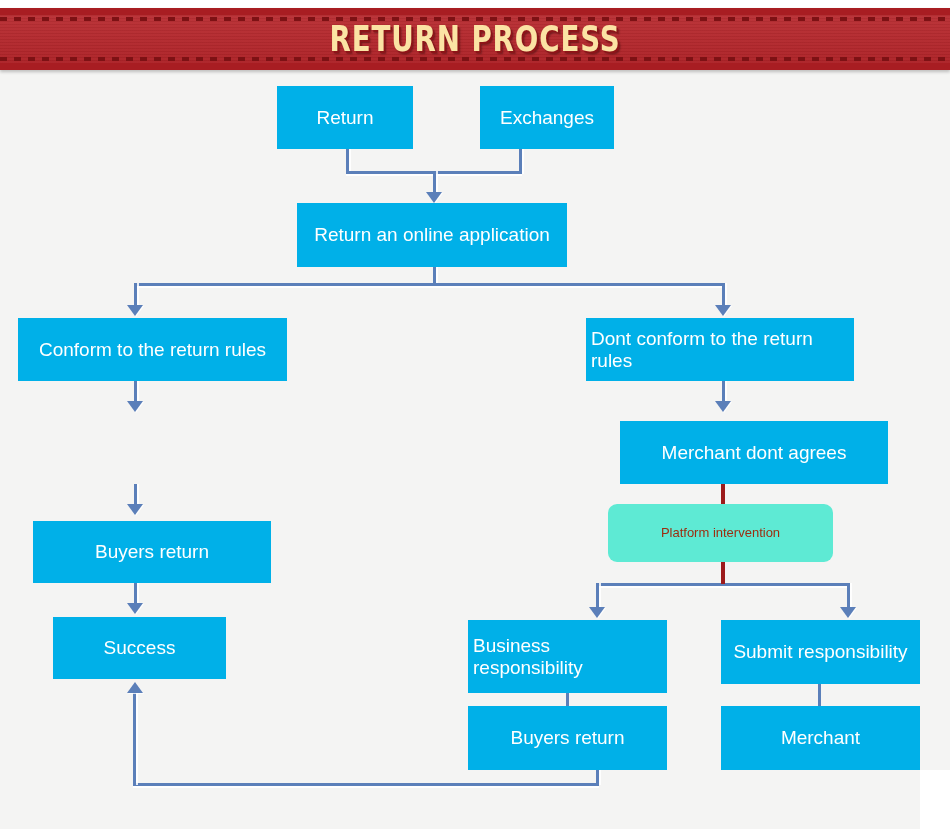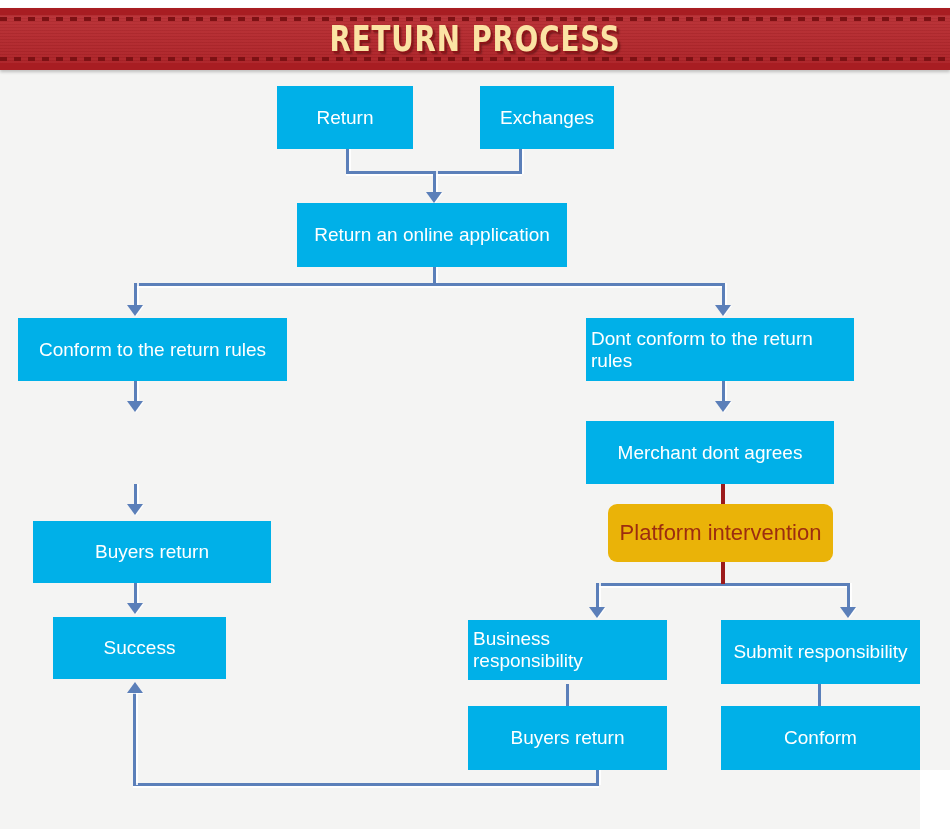--- a/index.html
+++ b/index.html
@@ -87,24 +87,24 @@
     color:#ffffff;
     display:flex;align-items:center;justify-content:center;
     text-align:left;
     font-size:19px;
     line-height:22px;
     padding:0 5px;
     box-sizing:border-box;
     z-index:3;
   }
   .node.yellow{
-    background:#eab308;
+    background:#5eead4;
     color:#9c2d10;
     border-radius:9px;
-    font-size:22px;
+    font-size:13px;
   }
 </style>
 </head>
 <body>
 
 <div id="stage">
 
   <div class="canvas"></div>
   <div class="canvas-fill-left"></div>
   <div class="canvas-right-strip"></div>
@@ -166,29 +166,29 @@
 
   <div class="node" style="left:452px;top:86px;width:134px;height:63px;margin-left:28px;">Exchanges</div>
 
   <div class="node" style="left:297px;top:203px;width:270px;height:64px;">Return an online application</div>
 
   <div class="node" style="left:586px;top:318px;width:268px;height:63px;">Dont conform to the return rules</div>
 
   <div class="node" style="left:18px;top:318px;width:269px;height:63px;">Conform to the return rules</div>
 
 
-  <div class="node" style="left:586px;top:421px;width:248px;height:63px;">Merchant dont agrees</div>
+  <div class="node" style="left:620px;top:421px;width:268px;height:63px;">Merchant dont agrees</div>
 
   <div class="node" style="left:33px;top:521px;width:238px;height:62px;">Buyers return</div>
 
   <div class="node yellow" style="left:608px;top:504px;width:225px;height:58px;">Platform intervention</div>
 
   <div class="node" style="left:53px;top:617px;width:173px;height:62px;">Success</div>
 
-  <div class="node" style="left:468px;top:620px;width:199px;height:60px;">Business responsibility</div>
+  <div class="node" style="left:468px;top:620px;width:199px;height:73px;">Business responsibility</div>
 
   <div class="node" style="left:721px;top:620px;width:199px;height:64px;">Submit responsibility</div>
 
   <div class="node" style="left:468px;top:706px;width:199px;height:64px;">Buyers return</div>
 
-  <div class="node" style="left:721px;top:706px;width:199px;height:64px;">Conform</div>
+  <div class="node" style="left:721px;top:706px;width:199px;height:64px;">Merchant</div>
 
 </div>
 
 </body></html>

